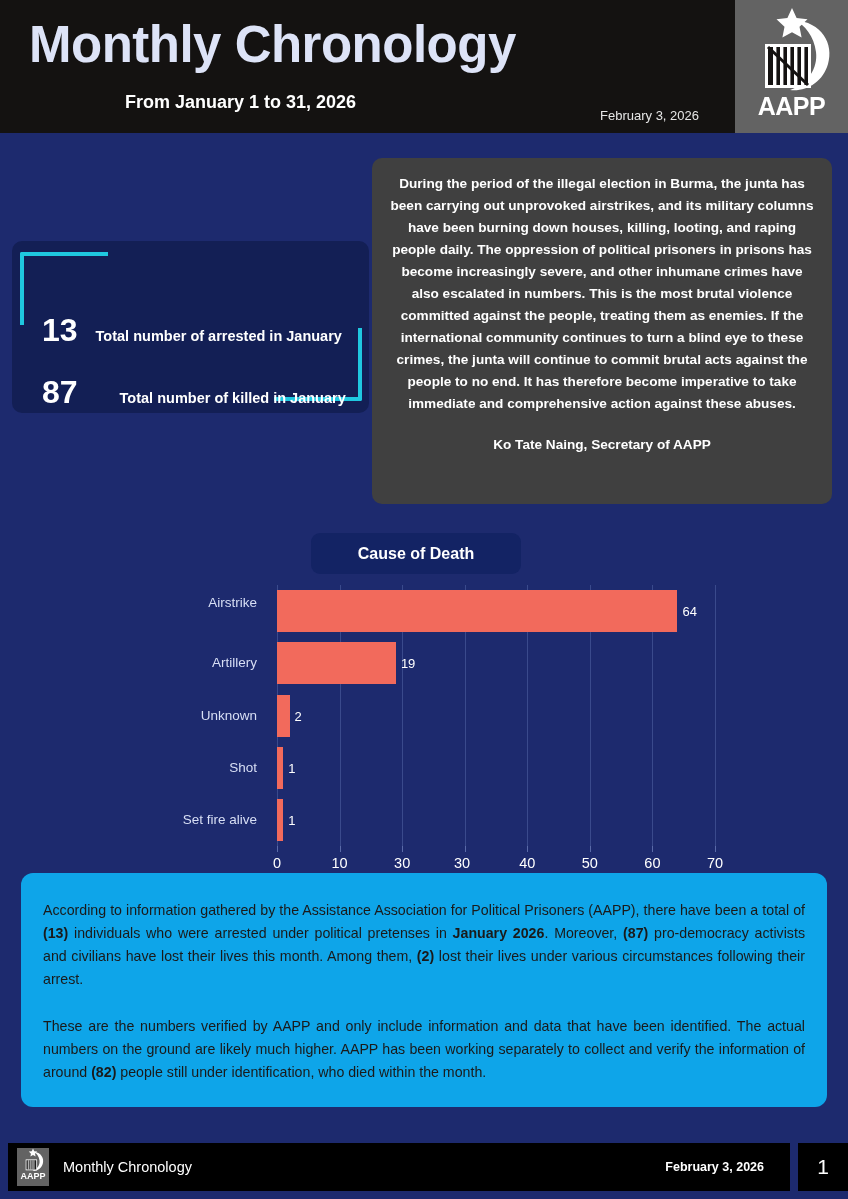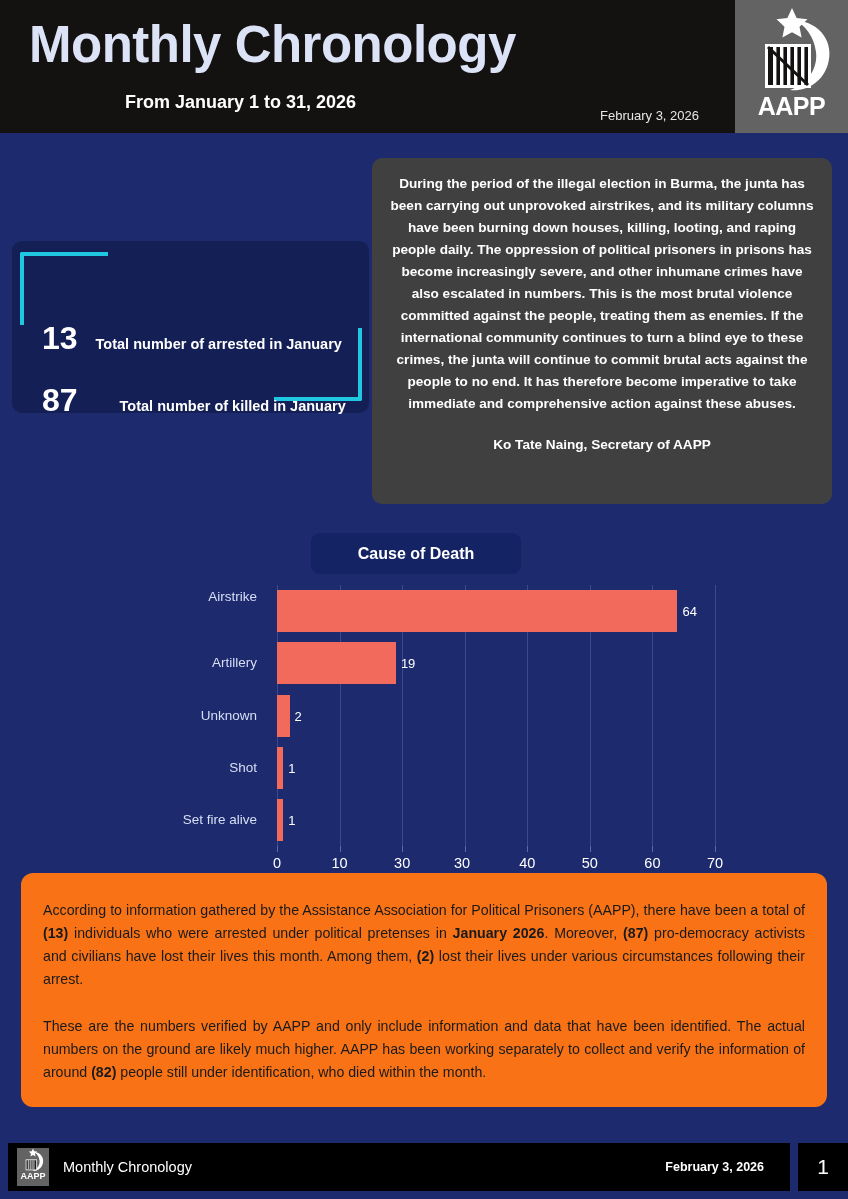--- a/index.html
+++ b/index.html
@@ -99,21 +99,20 @@
     display: flex;
     align-items: baseline;
   }
   #stat-row-0 { left: 30px; top: 73px; }
   #stat-row-1 { left: 30px; top: 135px; gap: 12px; }
   .stat-value {
     font-size: 32px;
     font-weight: bold;
     color: #ffffff;
     line-height: 1;
-    margin-top: 8px;
   }
   .stat-label {
     font-size: 14.5px;
     font-weight: bold;
     color: #ffffff;
     margin-left: 18px;
   }
   #stat-row-1 .stat-label { margin-left: 30px; }
 
   
@@ -214,21 +213,21 @@
     position: absolute;
     left: 277px; top: 318px;
     width: 438px; height: 30px;
   }
 
   
   #body-card {
     position: absolute;
     left: 21px; top: 873px;
     width: 806px; height: 234px;
-    background: #f97316;
+    background: #0ea5e9;
     border-radius: 12px;
     padding: 26px 22px 20px 22px;
   }
   .body-para {
     font-size: 14.2px;
     line-height: 1.62;
     color: #1a1a1a;
     text-align: justify;
   }
   #body-para-1 { margin-top: 24px; }
@@ -339,21 +338,21 @@
     <div id="quote-text">During the period of the illegal election in Burma, the junta has been carrying out unprovoked airstrikes, and its military columns have been burning down houses, killing, looting, and raping people daily. The oppression of political prisoners in prisons has become increasingly severe, and other inhumane crimes have also escalated in numbers. This is the most brutal violence committed against the people, treating them as enemies. If the international community continues to turn a blind eye to these crimes, the junta will continue to commit brutal acts against the people to no end. It has therefore become imperative to take immediate and comprehensive action against these abuses.</div>
     <div id="quote-attribution">Ko Tate Naing, Secretary of AAPP</div>
   </div>
 
   <div id="chart-wrap">
     <div id="chart-title-badge">
       <span>Cause of Death</span>
     </div>
 
     <div id="cat-labels">
-        <div class="cat-label" style="top: 5px; right: 11px;">Airstrike</div>
+        <div class="cat-label" style="top: 11px; right: 11px;">Airstrike</div>
         <div class="cat-label" style="top: 71.3px; right: 11px;">Artillery</div>
         <div class="cat-label" style="top: 123.5px; right: 11px;">Unknown</div>
         <div class="cat-label" style="top: 175.7px; right: 11px;">Shot</div>
         <div class="cat-label" style="top: 227.9px; right: 11px;">Set fire alive</div>
       </div>
     <div id="plot">
         <div class="gridline" style="left: 0px;"></div>
         <div class="gridline" style="left: 62.5714px;"></div>
         <div class="gridline" style="left: 125.143px;"></div>
         <div class="gridline" style="left: 187.714px;"></div>

